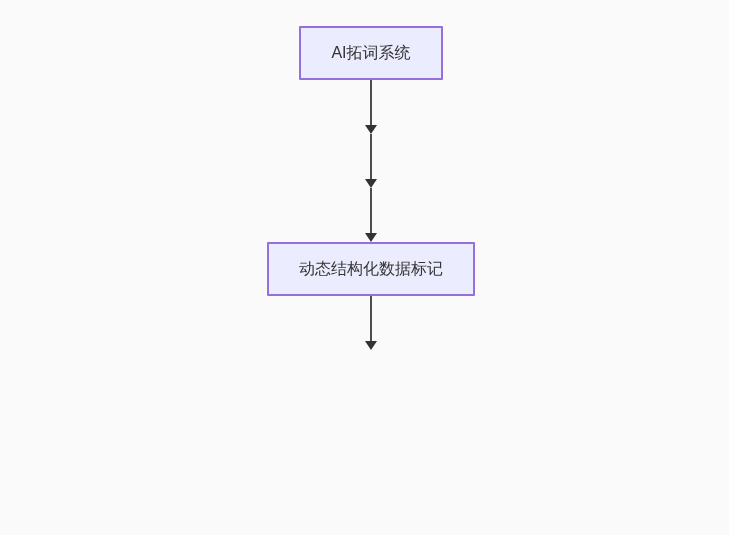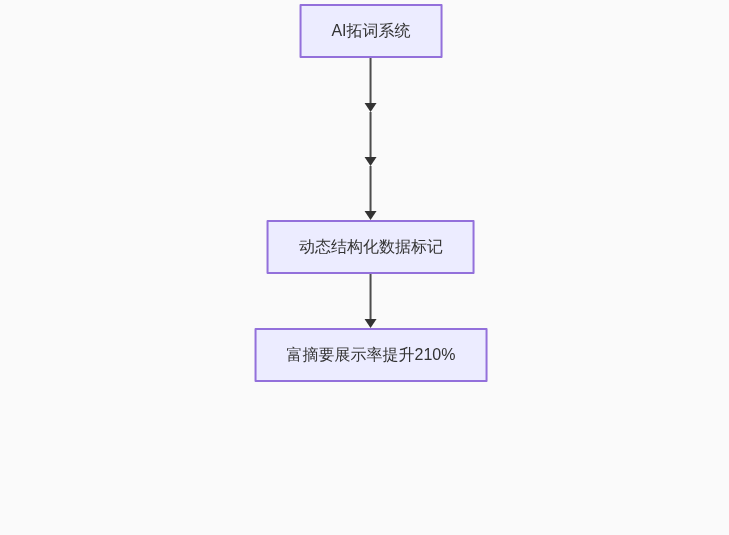--- a/index.html
+++ b/index.html
@@ -12,21 +12,21 @@
   .canvas {
     position: relative;
     width: 729px;
     height: 535px;
     background: var(--page-bg, #fafafa);
     overflow: hidden;
   }
   .flow {
     position: absolute;
     left: 371px;
-    top: 4px;
+    top: 26px;
     transform: translateX(-50%);
     display: flex;
     flex-direction: column;
     align-items: center;
   }
   .node {
     box-sizing: border-box;
     background: var(--node-fill, #ECECFF);
     border: 2px solid var(--node-border, #9370DB);
     border-radius: 1px;
@@ -86,18 +86,15 @@
 
     <div class="node">
       <span>动态结构化数据标记</span>
     </div>
 
     <div class="arrow">
       <div class="line"></div>
       <div class="head"></div>
     </div>
 
-    <div class="node">
-      <span>富摘要展示率提升210%</span>
-    </div>
 
   </div>
 </div>
 
 </body></html>

